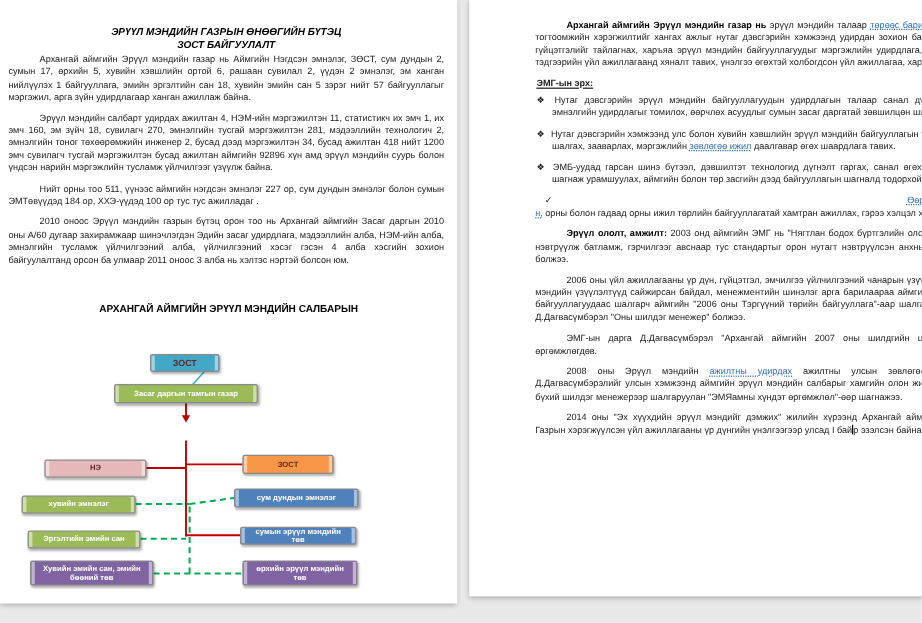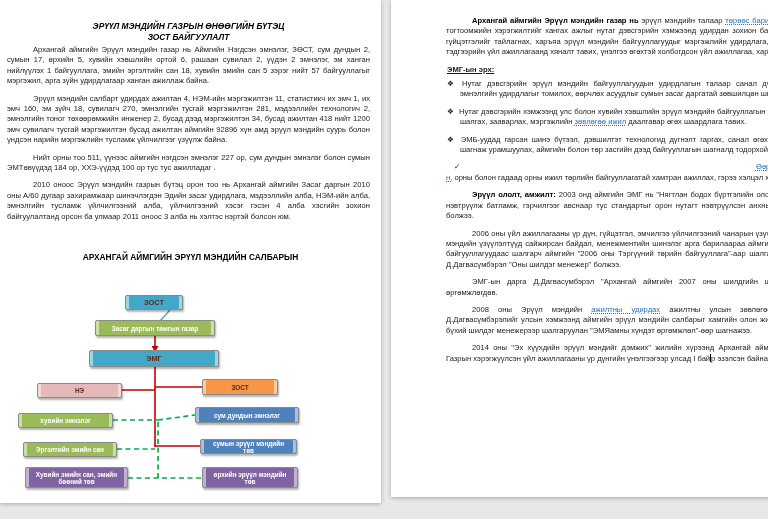--- a/index.html
+++ b/index.html
@@ -112,21 +112,20 @@
       <path d="M113,420 L158,420"></path>
       <path d="M158,420 L195,415"></path>
       <path d="M117,449 L155,449"></path>
       <path d="M158,422 L158,478"></path>
       <path d="M128,478 L202,478"></path>
     </g>
   </svg>
 
   <div class="obox c-teal fz7" style="left:125px;top:295px;width:58px;height:15px;">ЗОСТ</div>
   <div class="obox c-green" style="left:95px;top:320px;width:120px;height:16px;">Засаг даргын тамгын газар</div>
-  <div class="obox c-teal fz7" style="left:89px;top:350px;width:130px;height:17px;">ЭМГ</div>
   <div class="obox c-pink" style="left:37px;top:383px;width:85px;height:15px;">НЭ</div>
   <div class="obox c-orange" style="left:202px;top:379px;width:76px;height:16px;">ЗОСТ</div>
   <div class="obox c-green" style="left:18px;top:413px;width:95px;height:15px;">хувийн  эмнэлэг</div>
   <div class="obox c-blue" style="left:195px;top:407px;width:104px;height:16px;">сум дундын  эмнэлэг</div>
   <div class="obox c-green" style="left:23px;top:442px;width:94px;height:15px;">Эргэлтийн эмийн сан</div>
   <div class="obox c-blue" style="left:200px;top:439px;width:97px;height:15px;">сумын эрүүл мэндийн төв</div>
   <div class="obox c-purple" style="left:25px;top:467px;width:103px;height:21px;">Хувийн эмийн сан, эмийн бөөний төв</div>
   <div class="obox c-purple" style="left:202px;top:467px;width:96px;height:21px;">өрхийн эрүүл мэндийн төв</div>
 </div>
 

